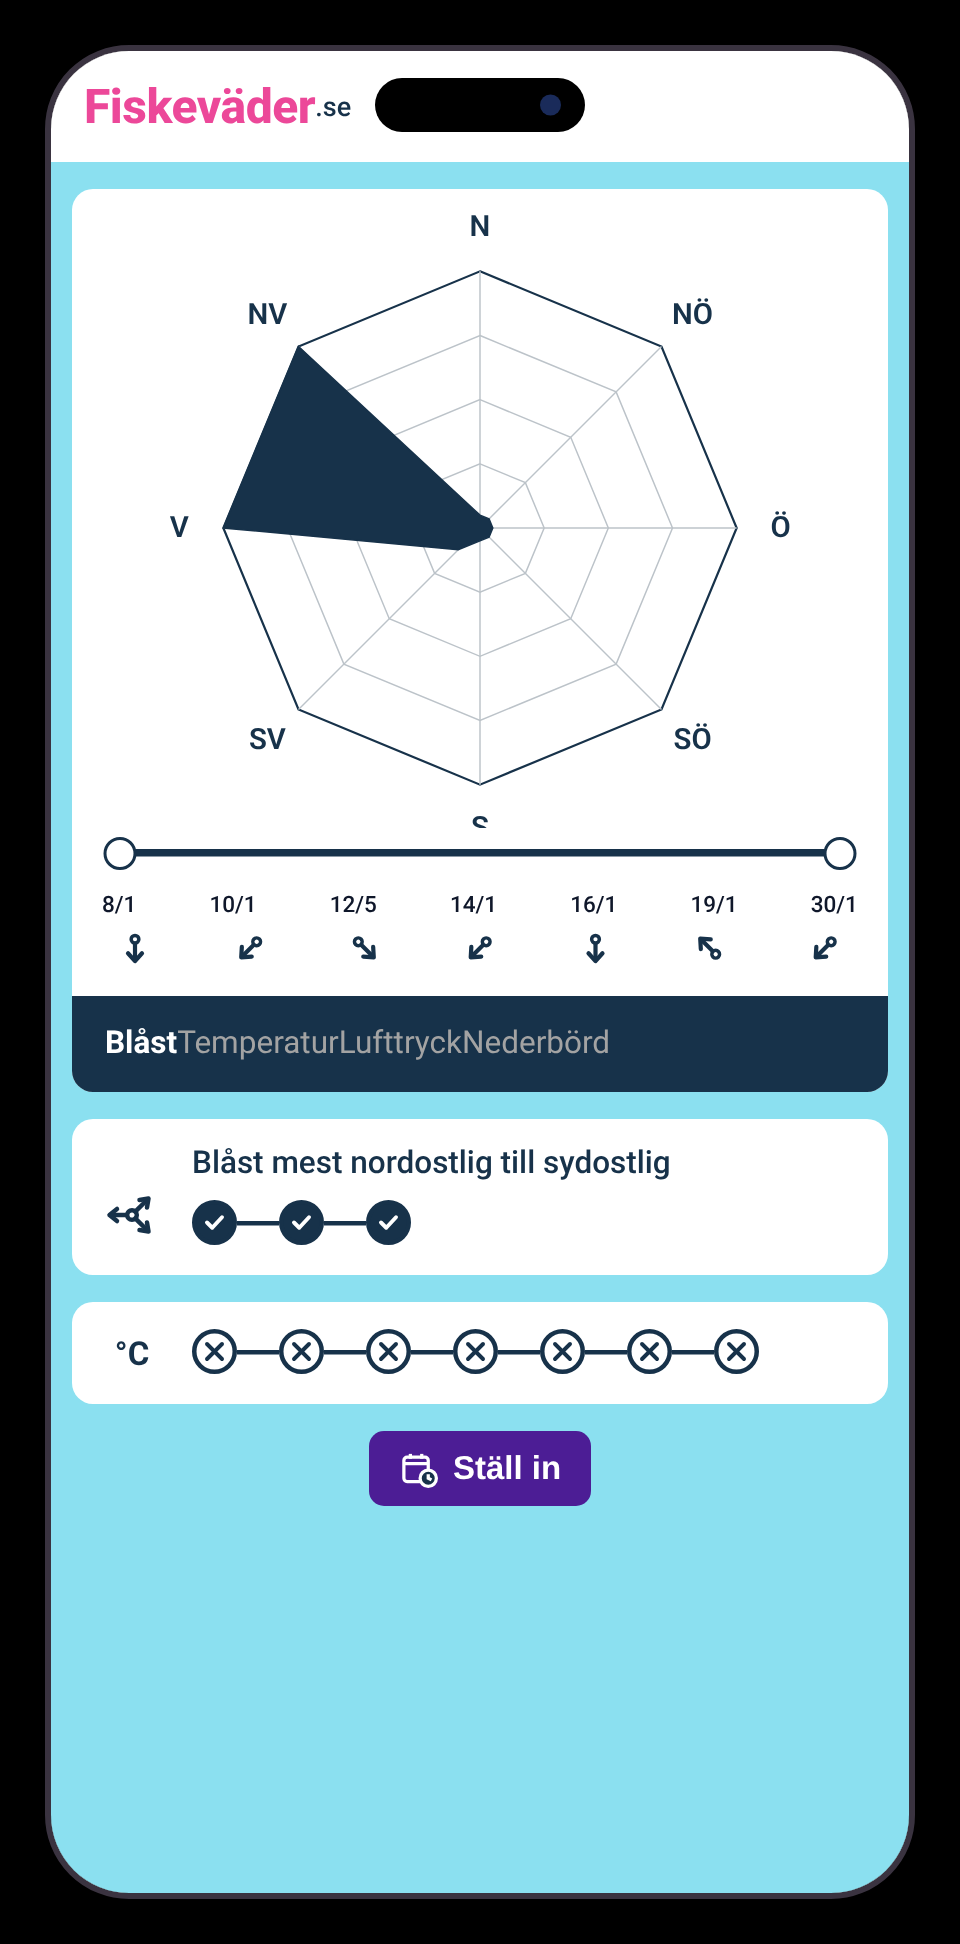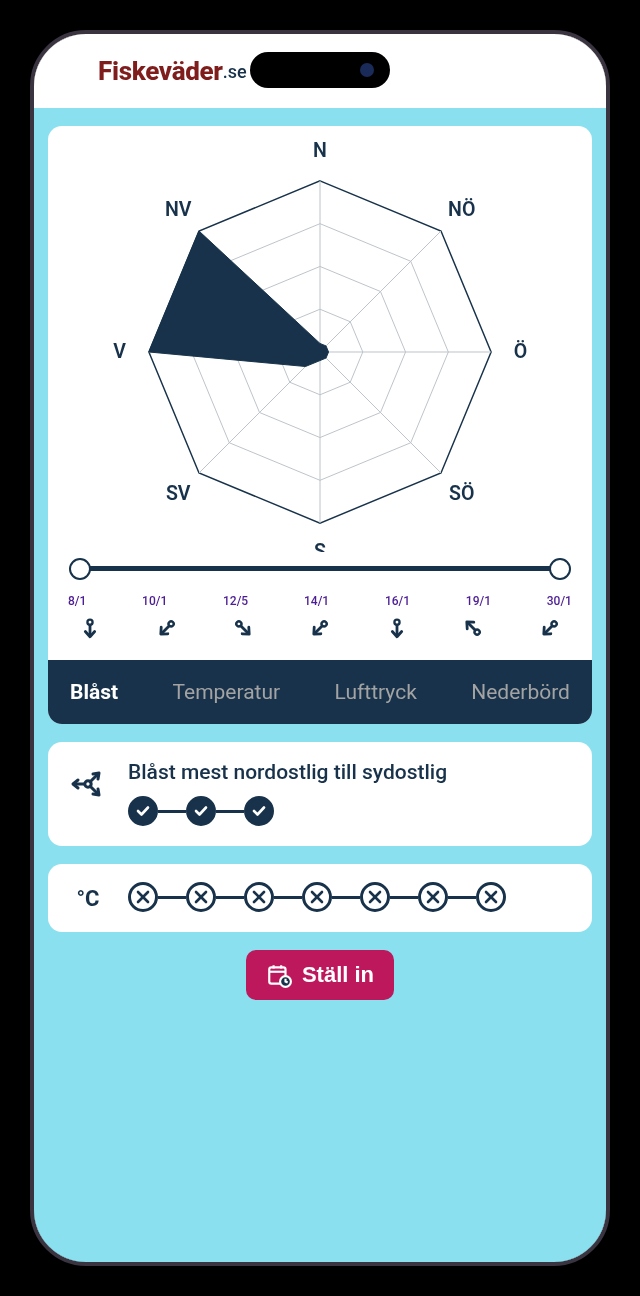--- a/index.html
+++ b/index.html
@@ -43,21 +43,21 @@
     background: #1a2b5a;
     border-radius: 50%;
   }
   .header {
     height: 74px;
     display: flex;
     align-items: center;
     padding: 0 22px 0 22px;
     background: #fff;
   }
-  .brand-bold { font-weight: 800; color: #7f1d1d; font-size: 26px; letter-spacing: -0.3px; margin-left: 42px; }
+  .brand-bold { font-weight: 800; color: #ec4899; font-size: 32px; letter-spacing: -0.3px; }
   .brand-light { font-weight: 500; color: #17324a; font-size: 18px; }
   .content-bg {
     background: #8be0f0;
     padding: 18px 14px 30px 14px;
     min-height: calc(100% - 74px);
   }
   .page-title {
     color: #fff;
     font-size: 28px;
     font-weight: 800;
@@ -95,53 +95,52 @@
     border: 2px solid #17324a;
     border-radius: 50%;
   }
   .slider-handle.left { left: -1px; }
   .slider-handle.right { right: -1px; }
 
   .date-row {
     display: flex;
     justify-content: space-between;
     padding: 4px 20px 4px 20px;
-    font-size: 12px;
-    color: #4c1d95;
+    font-size: 15px;
+    color: #0f172a;
     font-weight: 500;
   }
   .arrow-row {
     display: flex;
     justify-content: space-between;
     padding: 2px 28px 14px 28px;
   }
   .dir-icon svg { width: 28px; height: 28px; }
 
   .tabs {
     background: #17324a;
     display: flex;
-    justify-content: space-between;
     padding: 20px 22px;
   }
   .tab {
     color: #a3a3a3;
     font-size: 21px;
     font-weight: 400;
     cursor: pointer;
   }
   .tab.active { color: #fff; font-weight: 700; }
 
   .info-card {
     background: #fff;
     border-radius: 14px;
     padding: 18px 18px 20px 18px;
     margin-bottom: 18px;
     display: flex;
     gap: 18px;
-    align-items: flex-start;
+    align-items: flex-end;
   }
   .info-icon { width: 44px; display: flex; justify-content: center; padding-top: 4px; }
   .info-icon svg { width: 40px; height: 40px; }
   .info-body { flex: 1; }
   .info-title { font-size: 21px; color: #17324a; font-weight: 500; margin-bottom: 12px; }
   .dot-row { display: flex; align-items: center; }
   .dot-circle {
     width: 30px; height: 30px;
     border: 3px solid #17324a;
     border-radius: 50%;
@@ -156,21 +155,21 @@
 
   .temp-icon {
     color: #17324a;
     font-weight: 700;
     font-size: 22px;
     white-space: nowrap;
   }
 
   .set-btn-wrap { display: flex; justify-content: center; }
   .set-btn {
-    background: #be185d;
+    background: #4c1d95;
     color: #fff;
     border: none;
     border-radius: 10px;
     padding: 12px 20px;
     font-size: 22px;
     font-weight: 600;
     display: flex;
     align-items: center;
     gap: 10px;
     cursor: pointer;

